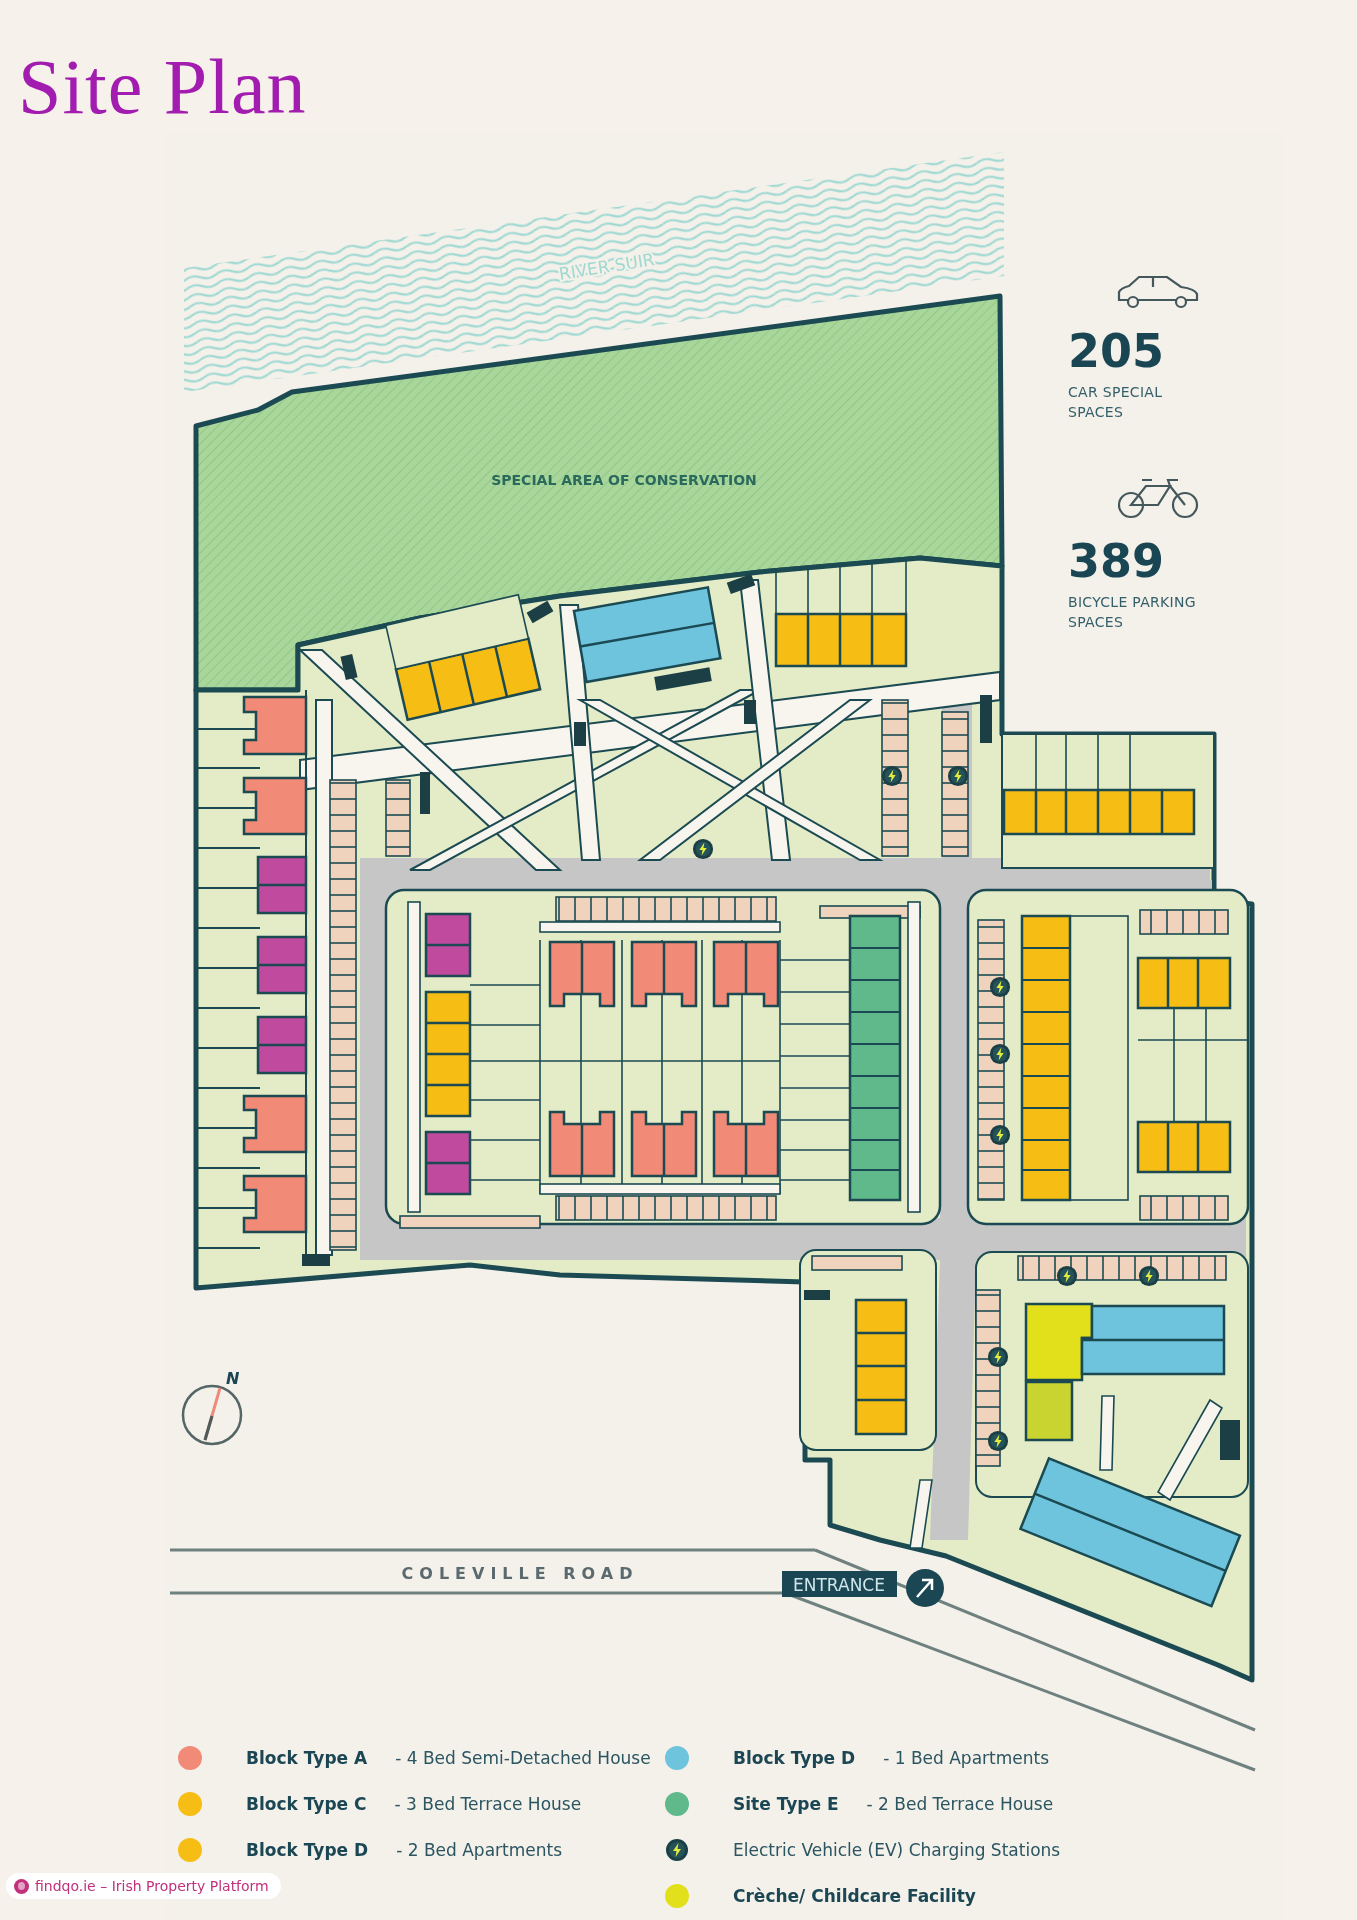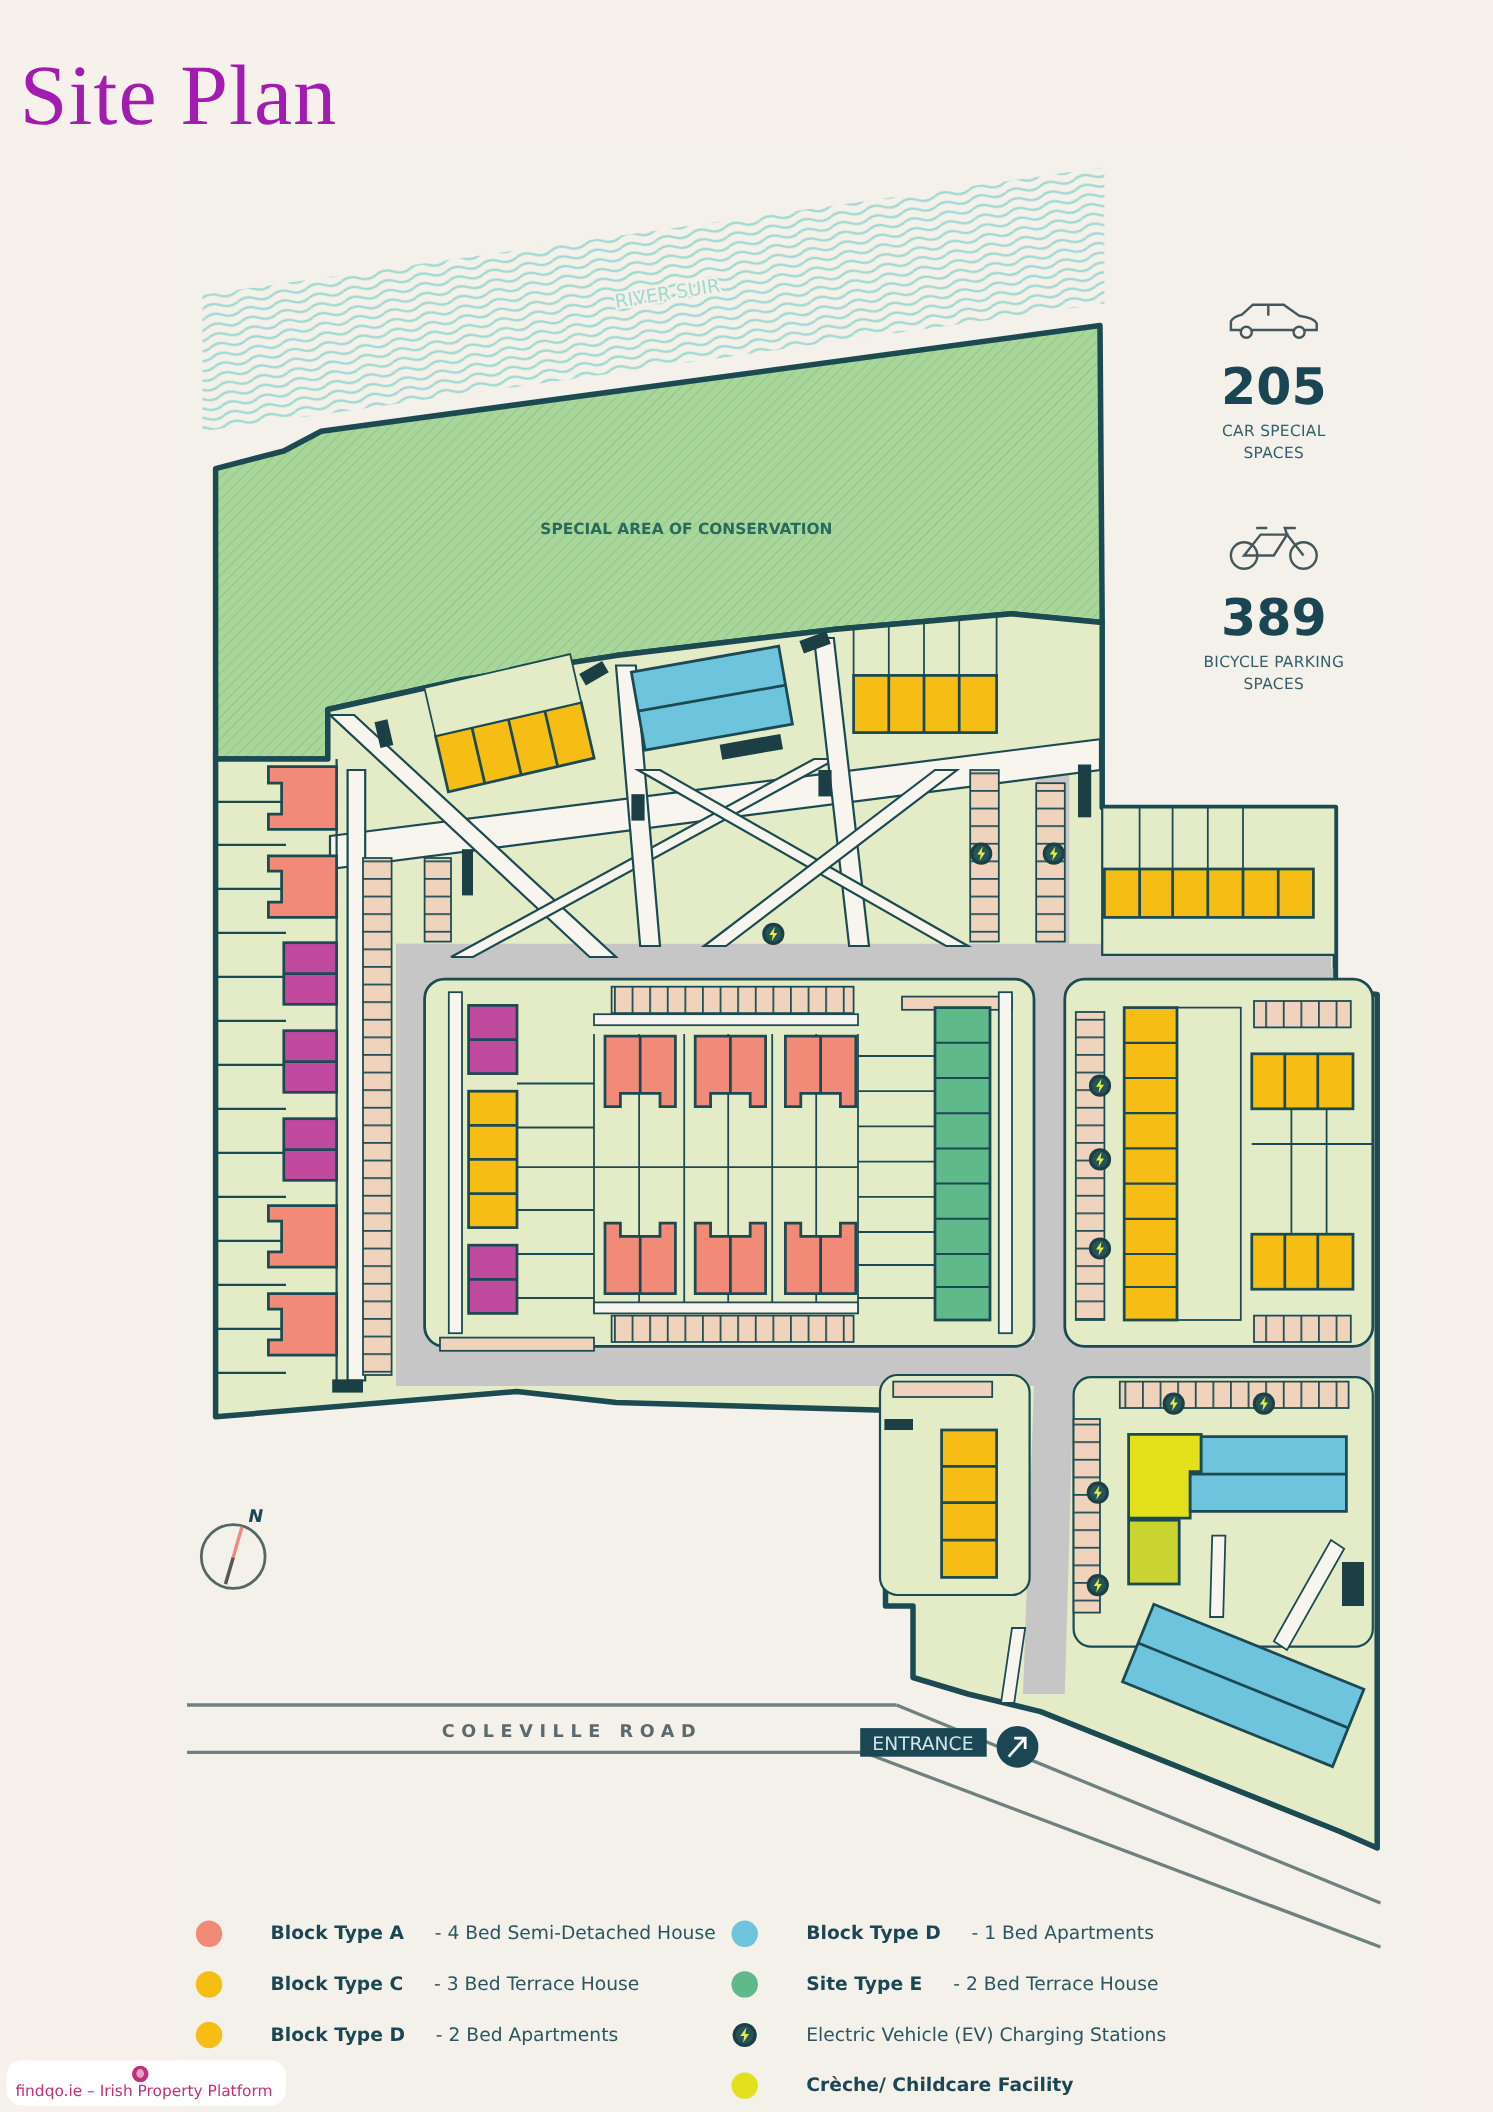--- a/index.html
+++ b/index.html
@@ -1,27 +1,27 @@
 <!DOCTYPE html>
 <html><head>
 <meta charset="utf-8">
 <style>
   html, body { margin:0; padding:0; }
   body { width:1357px; height:1920px; background:#f6f1ea; position:relative; overflow:hidden; font-family:"Liberation Sans", sans-serif; color:#1b4b57; }
   .panel { position:absolute; left:166px; top:132px; width:1118px; height:1788px; background:#f4f0ea; }
   .page-title { position:absolute; left:14px; top:38px; font-family:"Liberation Serif", "DejaVu Serif", serif; font-size:78px; color:#a21caf; letter-spacing:1px; font-weight:normal; margin:4px; }
   svg.map { position:absolute; left:0; top:0; }
-  .stat { position:absolute; width:180px; text-align:center; }
+  .stat { position:absolute; width:180px; text-align:left; }
   .stat .num { font-family:"DejaVu Sans", sans-serif; font-weight:bold; font-size:46px; color:#1a4653; line-height:1; }
   .stat .lbl { font-family:"DejaVu Sans", sans-serif; font-size:14px; color:#345f6a; margin-top:8px; line-height:20px; letter-spacing:0.3px; }
   .legend { position:absolute; top:1735px; font-family:"DejaVu Sans", sans-serif; font-size:17px; color:#2b5561; }
   .legend .row { display:flex; align-items:center; height:46px;gap:28px; }
   .legend .dot { width:24px; height:24px; border-radius:50%; margin-right:16px; flex:0 0 24px; }
   .legend b { color:#1b4653; }
-  .watermark { position:absolute; left:6px; top:1873px; background:#ffffff; border-radius:14px; padding:5px 12px 5px 8px; font-family:"DejaVu Sans", sans-serif; font-size:14px; color:#c0307c; display:flex; align-items:center;flex-direction:column; }
+  .watermark { position:absolute; left:6px; top:1873px; background:#ffffff; border-radius:14px; padding:5px 12px 5px 8px; font-family:"DejaVu Sans", sans-serif; font-size:14px; color:#c0307c; display:flex; align-items:center; }
   .watermark .globe { width:15px; height:15px; border-radius:50%; background:#c0307c; margin-right:6px; position:relative; }
   .watermark .globe:after { content:""; position:absolute; left:4px; top:3px; width:7px; height:8px; border-radius:50%; background:#fff; opacity:.55; }
   .road-label { font-family:"DejaVu Sans", sans-serif; }
 </style>
 </head>
 <body>
 
 <h1 class="page-title">Site Plan</h1>
 
 <div class="panel"></div>

